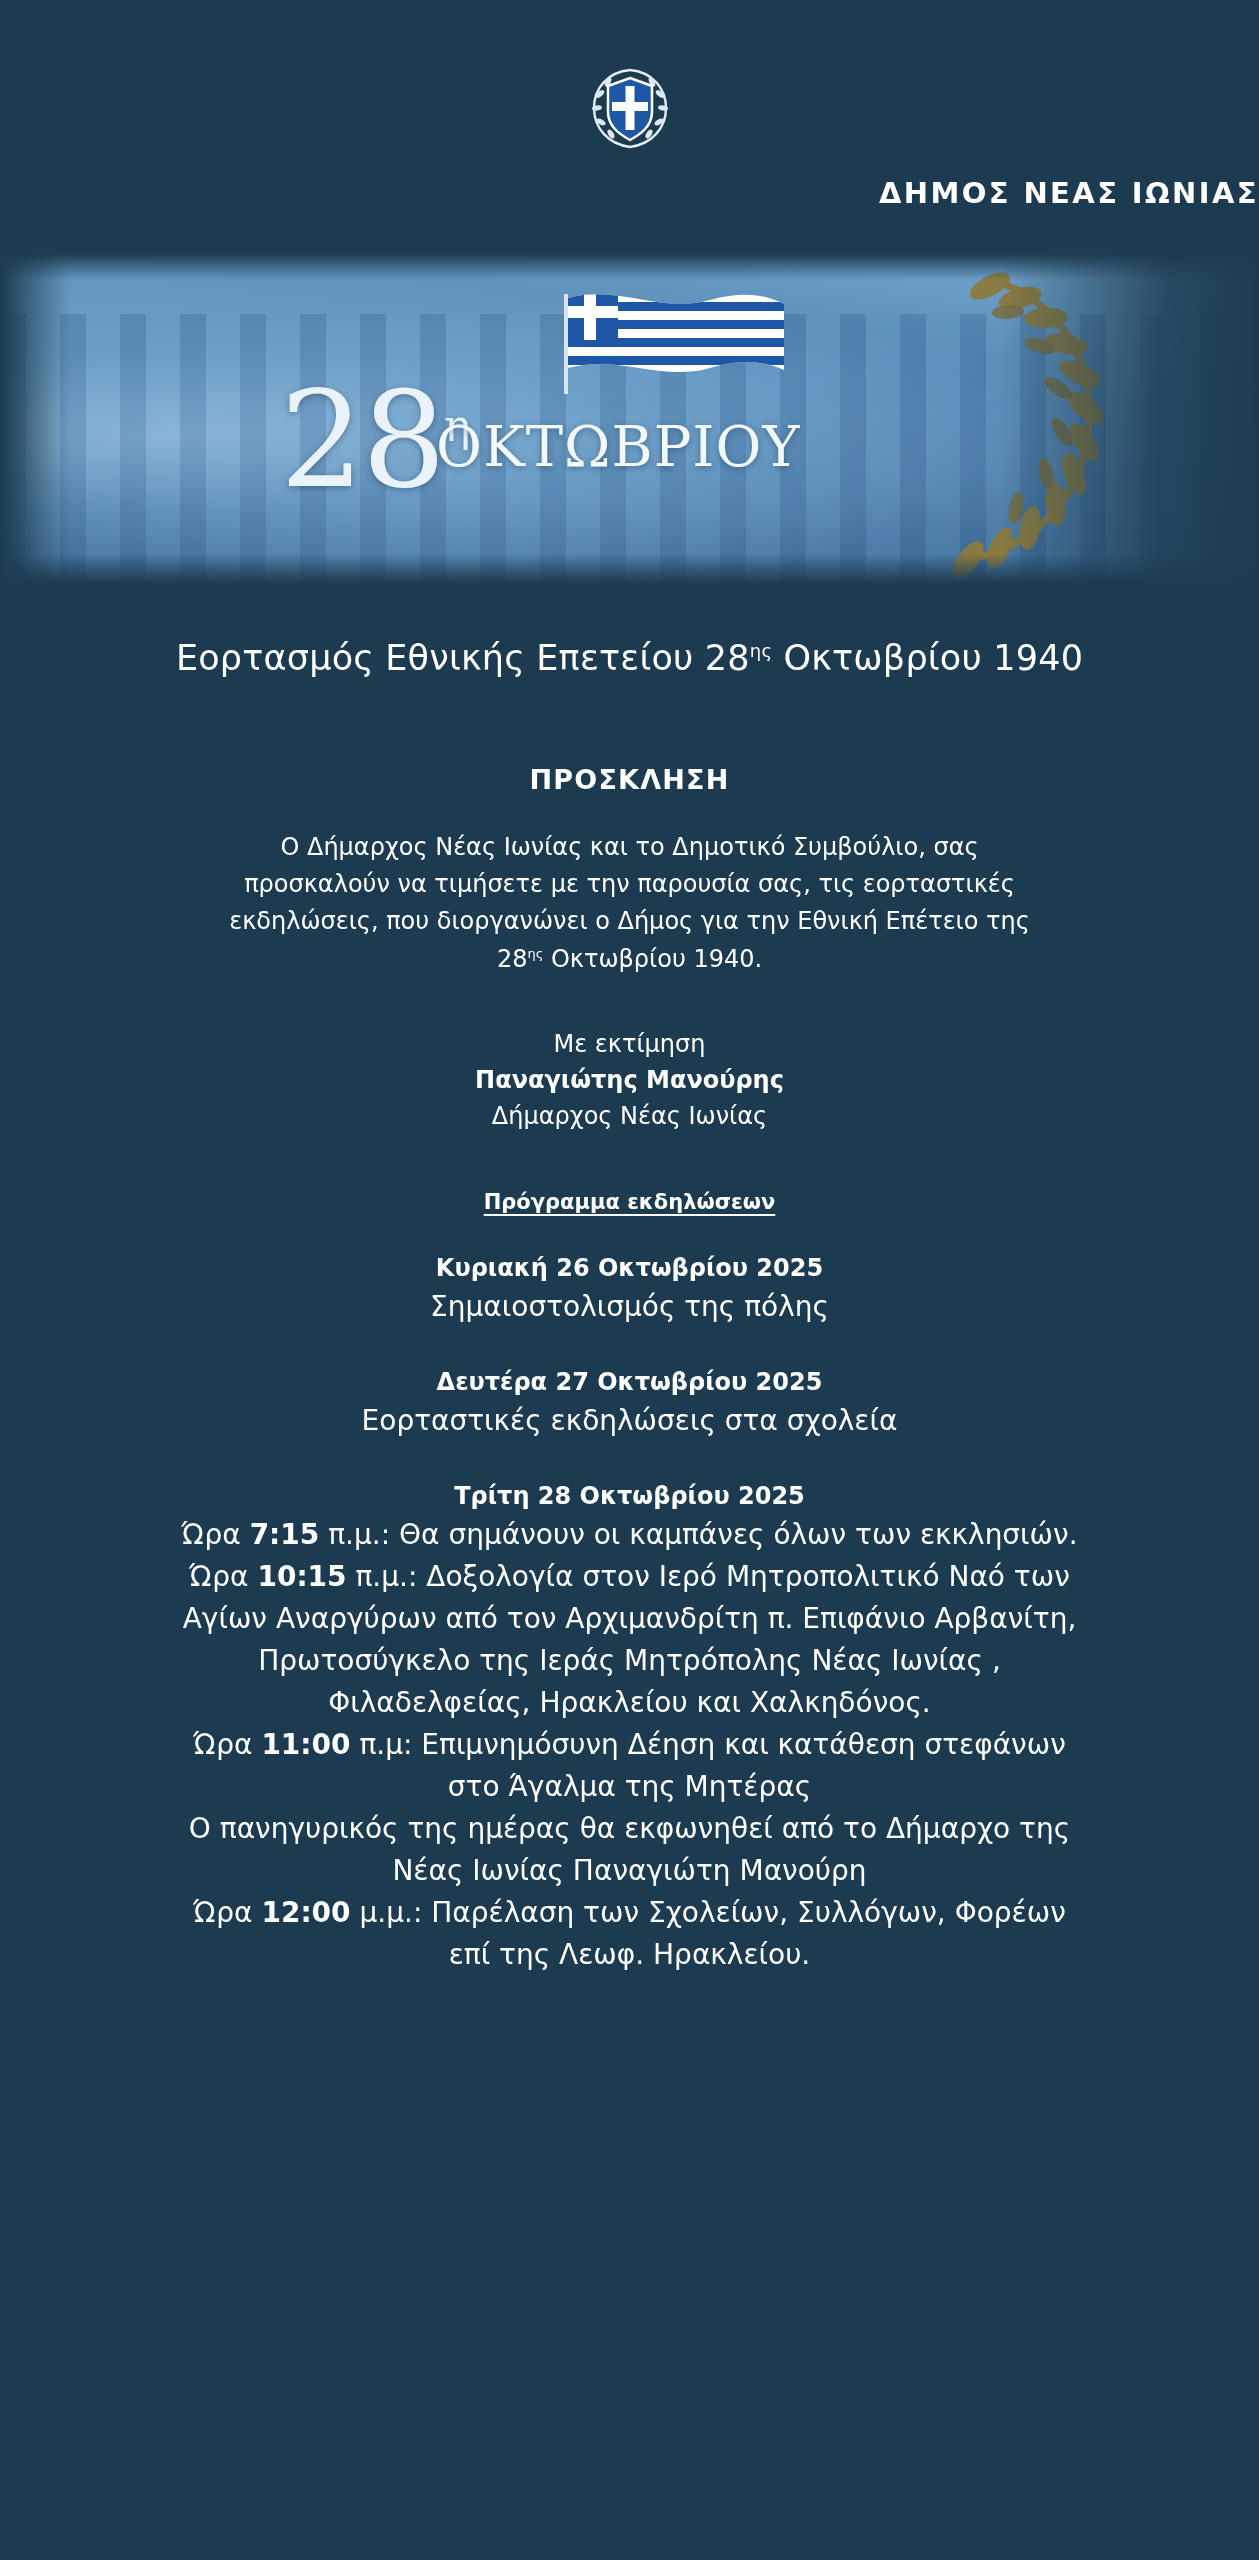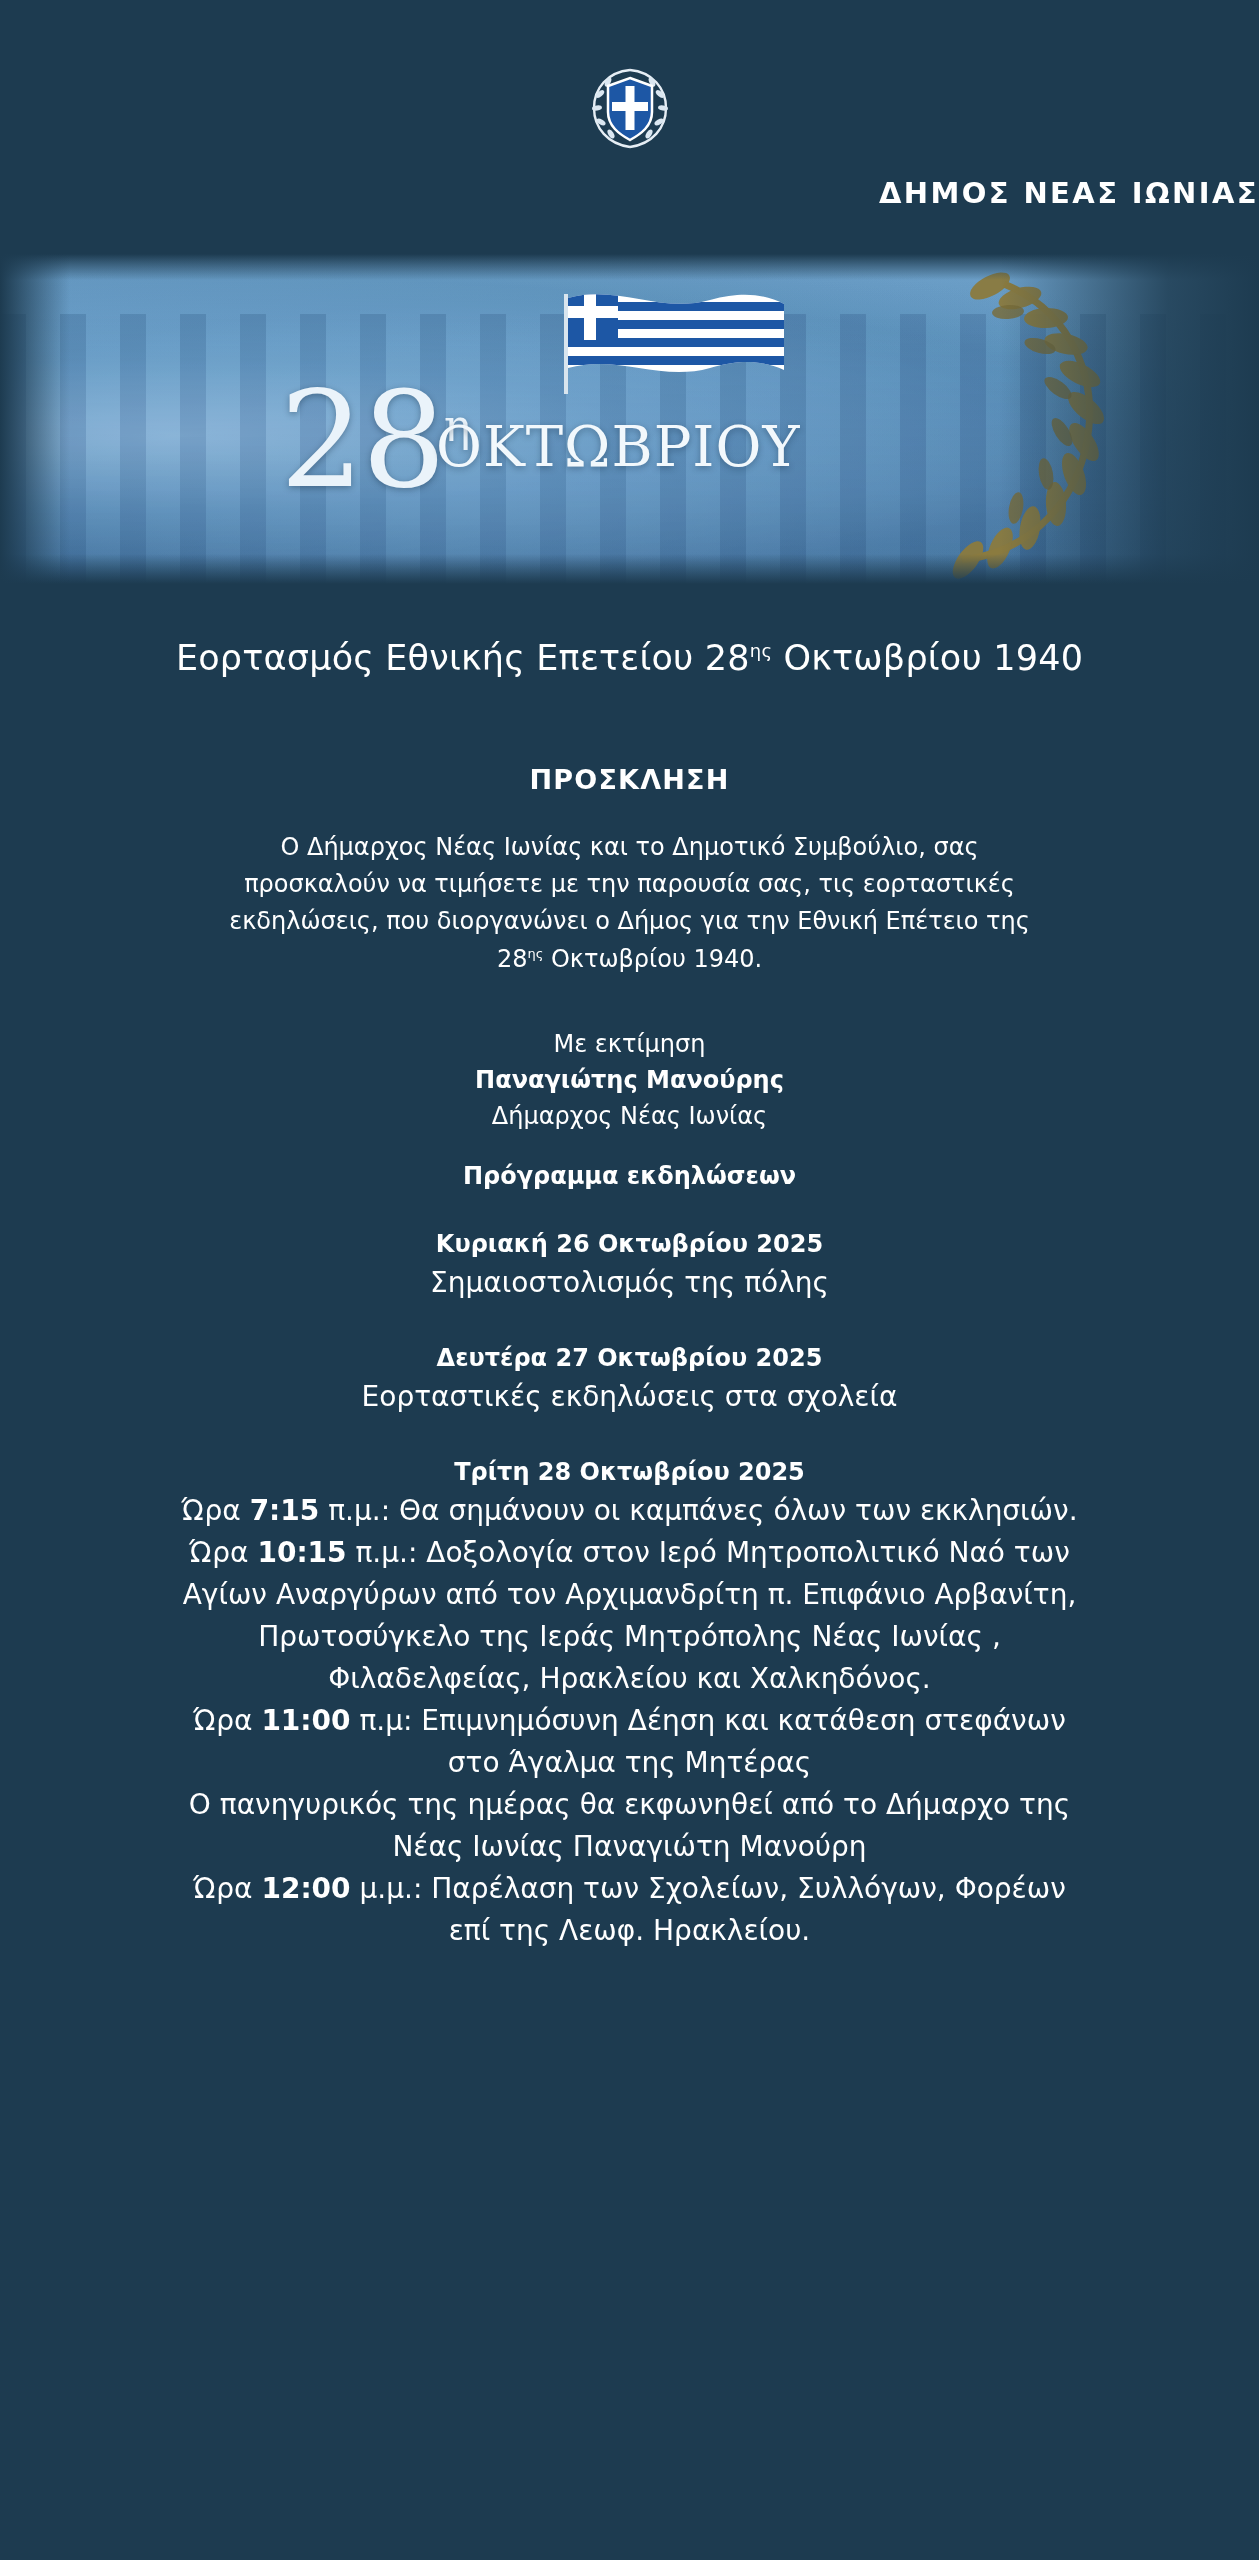--- a/index.html
+++ b/index.html
@@ -198,23 +198,24 @@
     font-size: 24px;
     line-height: 1.5;
   }
   .regards .name {
     font-weight: bold;
     display: block;
   }
   .regards .role { display: block; }
 
   .program-title {
-    margin-top: 28px;
-    font-size: 24px;
-    font-weight: bold;
+    margin-top: 56px;
+    font-size: 21px;
+    font-weight: bold;
+    text-decoration: underline;
     text-underline-offset: 5px;
   }
 
   .program-block { margin-top: 40px; }
   .program-day {
     font-size: 24px;
     font-weight: bold;
   }
   .program-lines {
     font-size: 28px;

